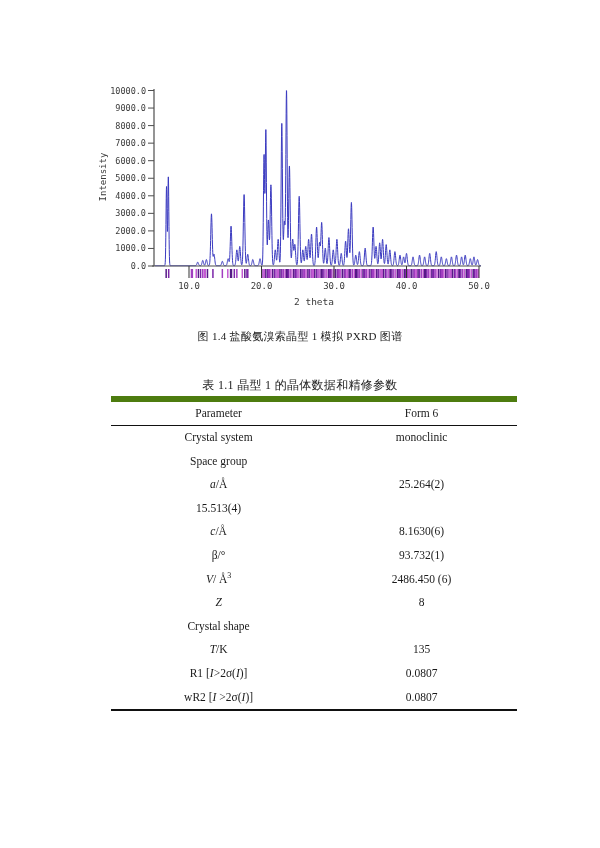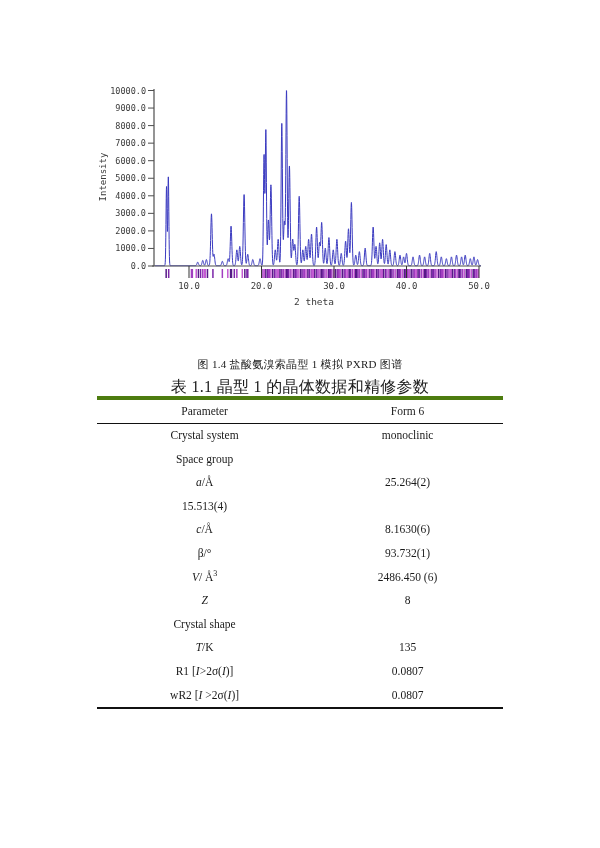--- a/index.html
+++ b/index.html
@@ -9,29 +9,29 @@
     background:#ffffff;
     font-family:"Liberation Serif", serif;
     color:#1a1a1a;
     overflow:hidden;
   }
   .chart-wrap{
     position:absolute;left:82px;top:72px;width:440px;height:242px;
   }
   .fig-caption{
     position:absolute;left:0;top:329px;width:600px;
-    text-align:center;font-size:11px;color:#1b1b1b;letter-spacing:0.3px;margin-top:28px;
+    text-align:center;font-size:11px;color:#1b1b1b;letter-spacing:0.3px;
   }
   .table-title{
     position:absolute;left:0;top:377px;width:600px;
-    text-align:center;font-size:16px;color:#1b1b1b;letter-spacing:0.3px;
+    text-align:center;font-size:12px;color:#1b1b1b;letter-spacing:0.3px;
   }
   .ctable{
-    position:absolute;left:97px;top:396px;width:406px;
-    border-top:4px solid #4d7c0f;border-bottom:2px solid #111;
+    position:absolute;left:111px;top:396px;width:406px;
+    border-top:6px solid #4d7c0f;border-bottom:2px solid #111;
     font-size:11.5px;
   }
   .trow{
     display:grid;grid-template-columns:53% 47%;
     height:23.6px;line-height:23.6px;
   }
   .trow.head{
     height:23px;line-height:23px;
     border-bottom:1px solid #111;
   }

